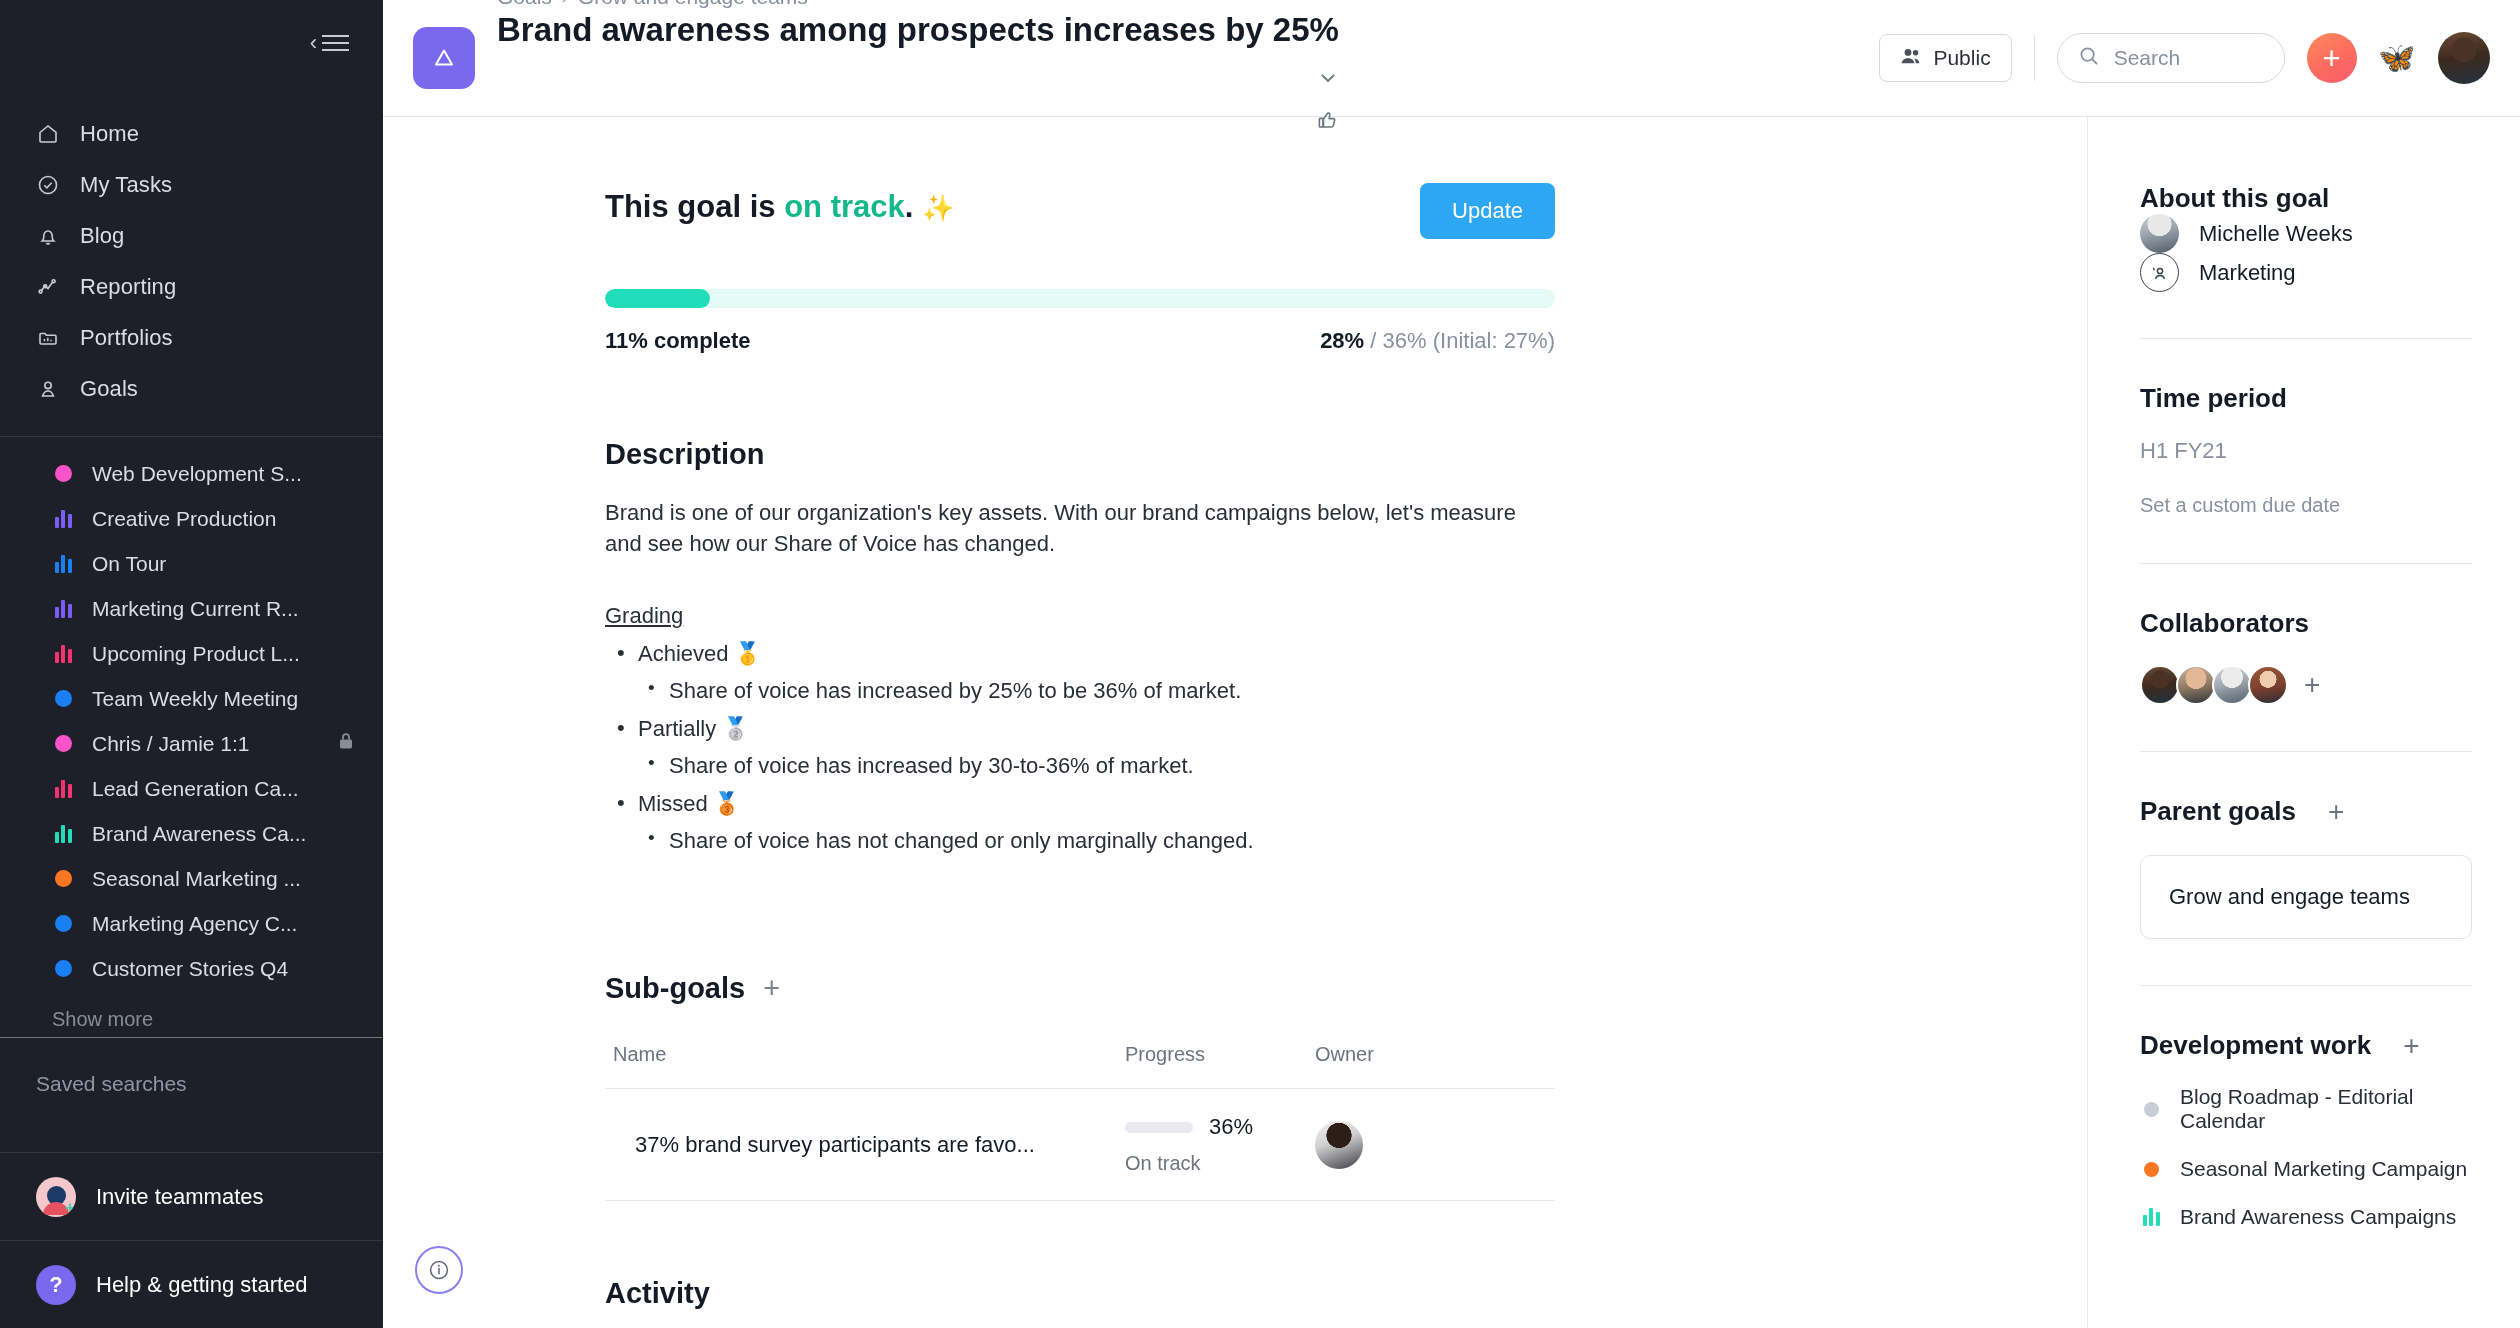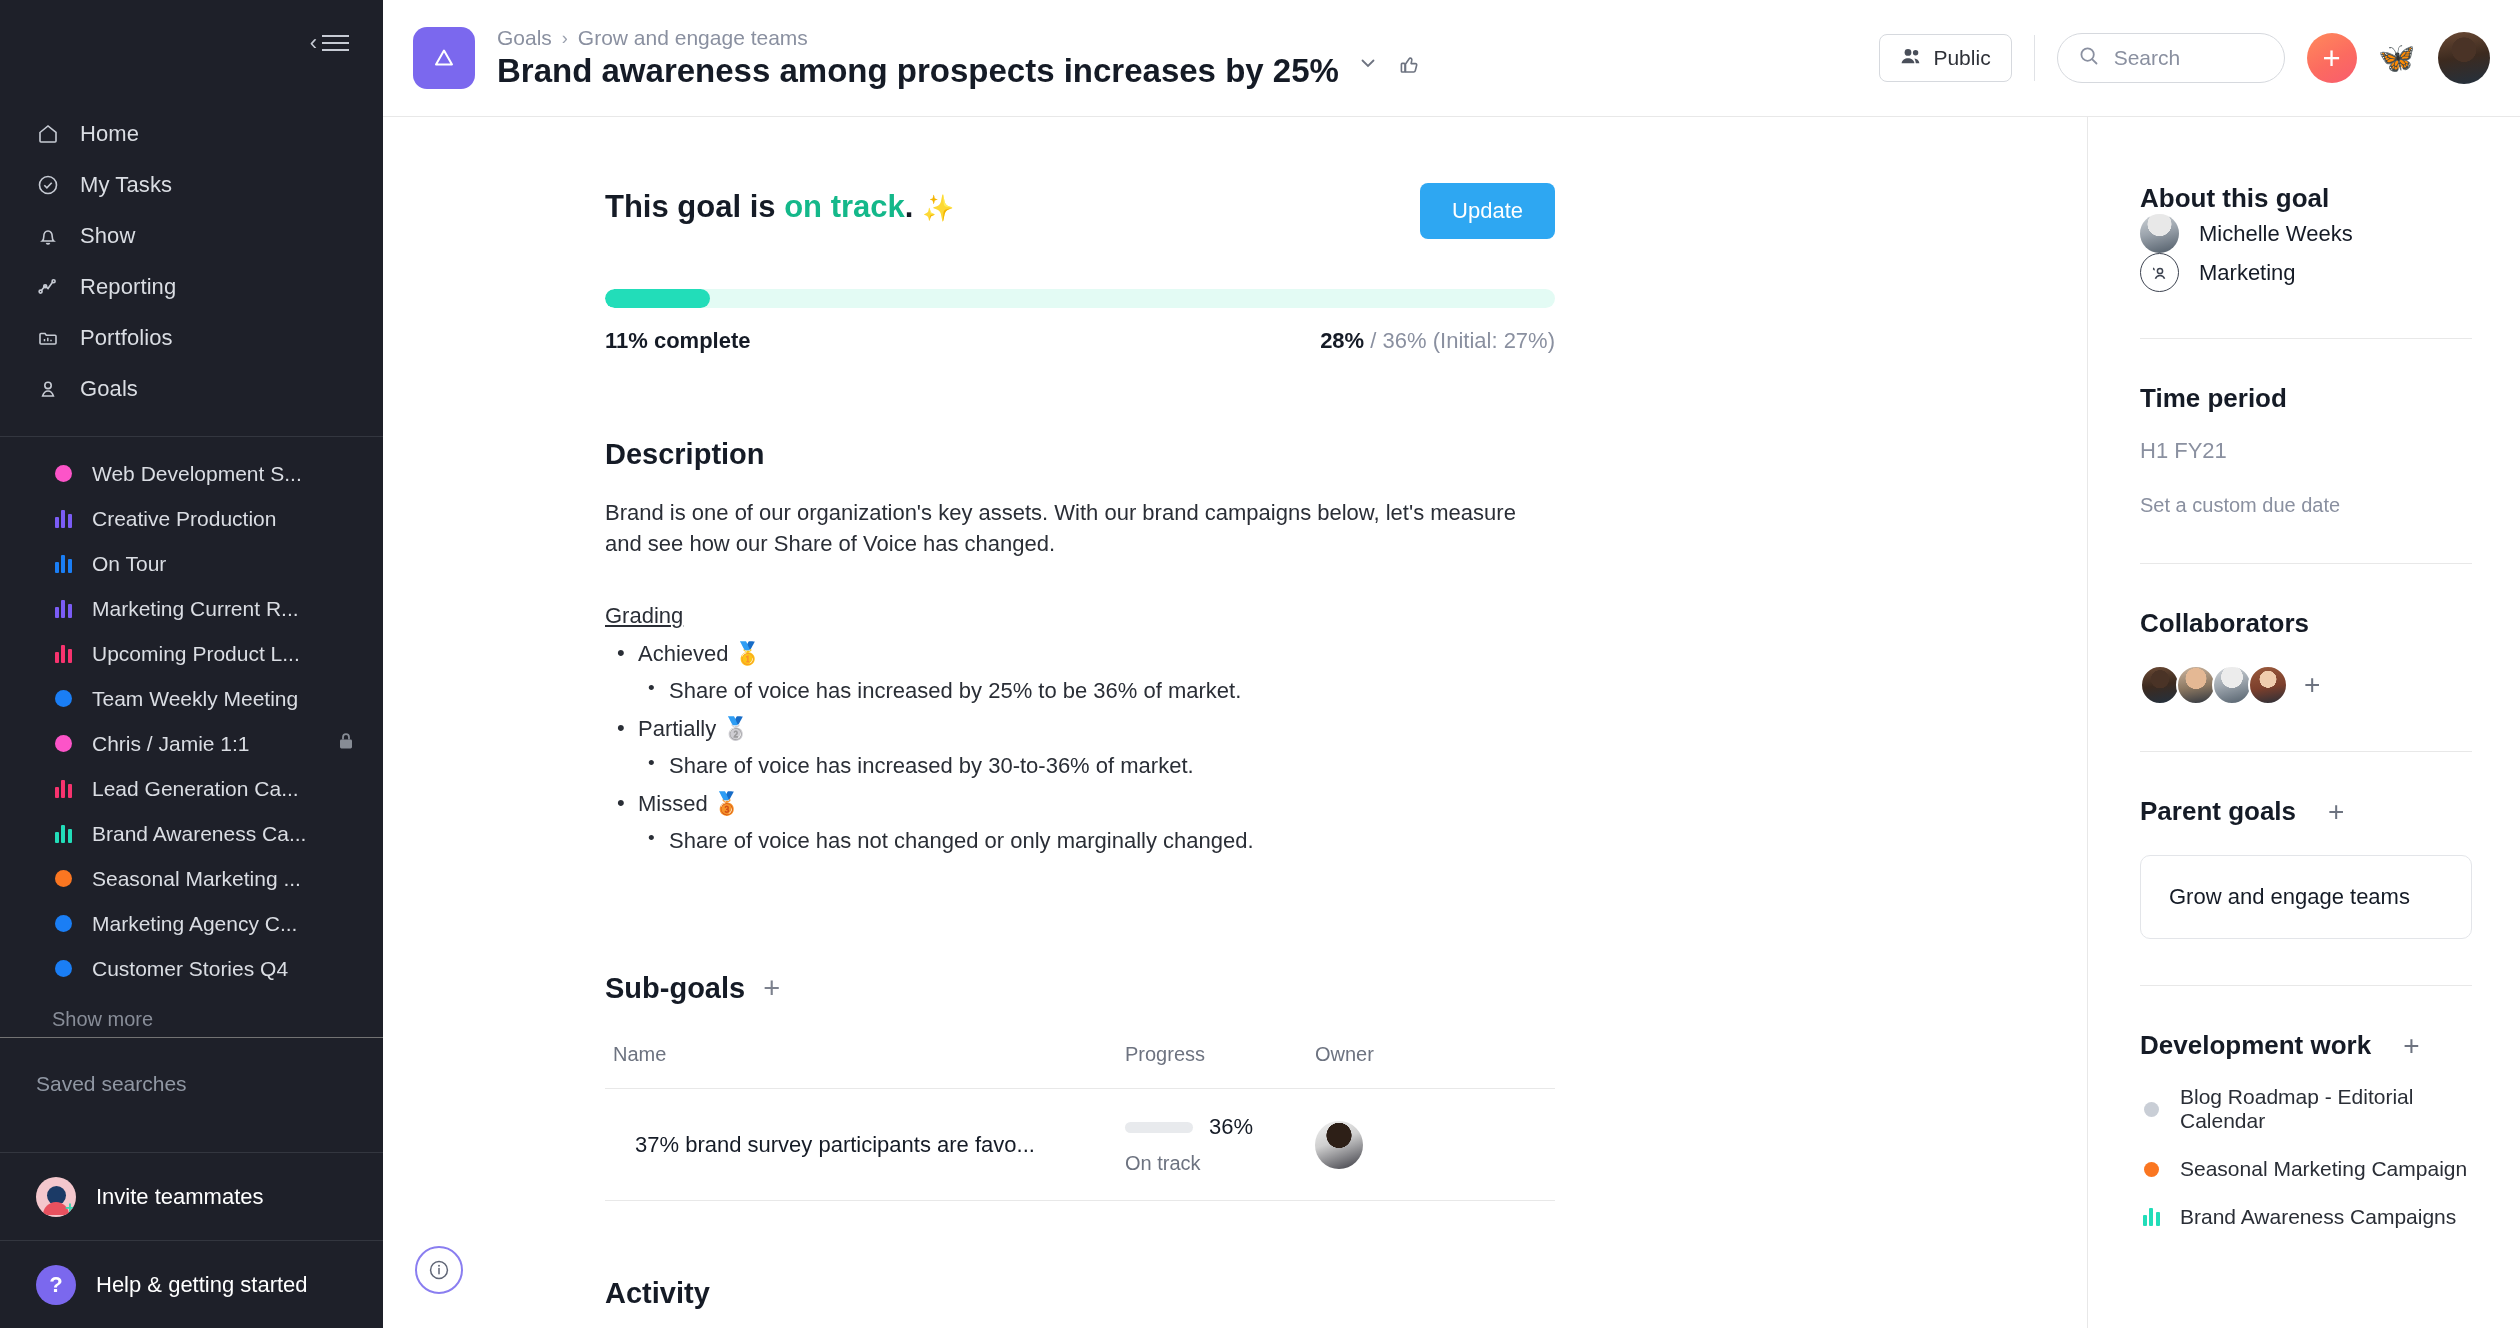--- a/index.html
+++ b/index.html
@@ -82,21 +82,21 @@
     display: flex; align-items: center; padding: 0 30px 0 30px; flex: 0 0 117px;
   }
   .goal-badge {
     width: 62px; height: 62px; border-radius: 14px; background: #7b68ee;
     display: flex; align-items: center; justify-content: center; flex: 0 0 62px; margin-right: 22px;
   }
   .title-block { display: flex; flex-direction: column; justify-content: center; gap: 2px; min-width: 0; }
   .breadcrumb { display: flex; align-items: center; gap: 10px; font-size: 21px; color: #8a90a0; }
   .breadcrumb span { cursor: pointer; }
   .bc-sep { color: #9aa0ae; font-size: 18px; }
-  .title-row { display: flex; align-items: flex-start; gap: 18px; }
+  .title-row { display: flex; align-items: flex-end; gap: 18px; flex-direction: column; }
   .goal-title { font-size: 33px; font-weight: bold; color: #151b26; white-space: nowrap; }
   .ic-btn { cursor: pointer; display: flex; align-items: center; justify-content: center; color: #6d7380; }
 
   .topbar-right { margin-left: auto; display: flex; align-items: center; gap: 22px; }
   .public-btn {
     display: flex; align-items: center; gap: 11px;
     height: 48px; padding: 4px 20px; border: 1px solid #d6d9de; border-radius: 8px;
     font-size: 21px; color: #2e3138; cursor: pointer; background: #fff;
   }
   .vdiv { width: 1px; height: 46px; background: #e0e2e6; }
@@ -240,21 +240,21 @@
         </span>
         <span>My Tasks</span>
       </div>
       <div class="nav-item">
         <span class="nav-ico">
           <svg width="24" height="24" viewBox="0 0 24 24" fill="none" stroke="#c7cbd4" stroke-width="1.6">
               <path d="M6.2 17h11.6c-1.4-1.2-1.6-2.3-1.6-4.6 0-3-1.6-5.4-4.2-5.4S7.8 9.4 7.8 12.4c0 2.3-.2 3.4-1.6 4.6z"></path>
               <path d="M10.4 19c.4.6 1 .9 1.6.9s1.2-.3 1.6-.9"></path>
             </svg>
         </span>
-        <span>Show</span>
+        <span>Blog</span>
       </div>
       <div class="nav-item">
         <span class="nav-ico">
           <svg width="24" height="24" viewBox="0 0 24 24" fill="none" stroke="#c7cbd4" stroke-width="1.6">
               <path d="M5 16l4-5 3 2.5 5-7"></path>
               <circle cx="4.6" cy="16.6" r="1.5"></circle>
               <circle cx="9.2" cy="11.2" r="1.5"></circle>
               <circle cx="17.6" cy="6.2" r="1.5"></circle>
             </svg>
         </span>

